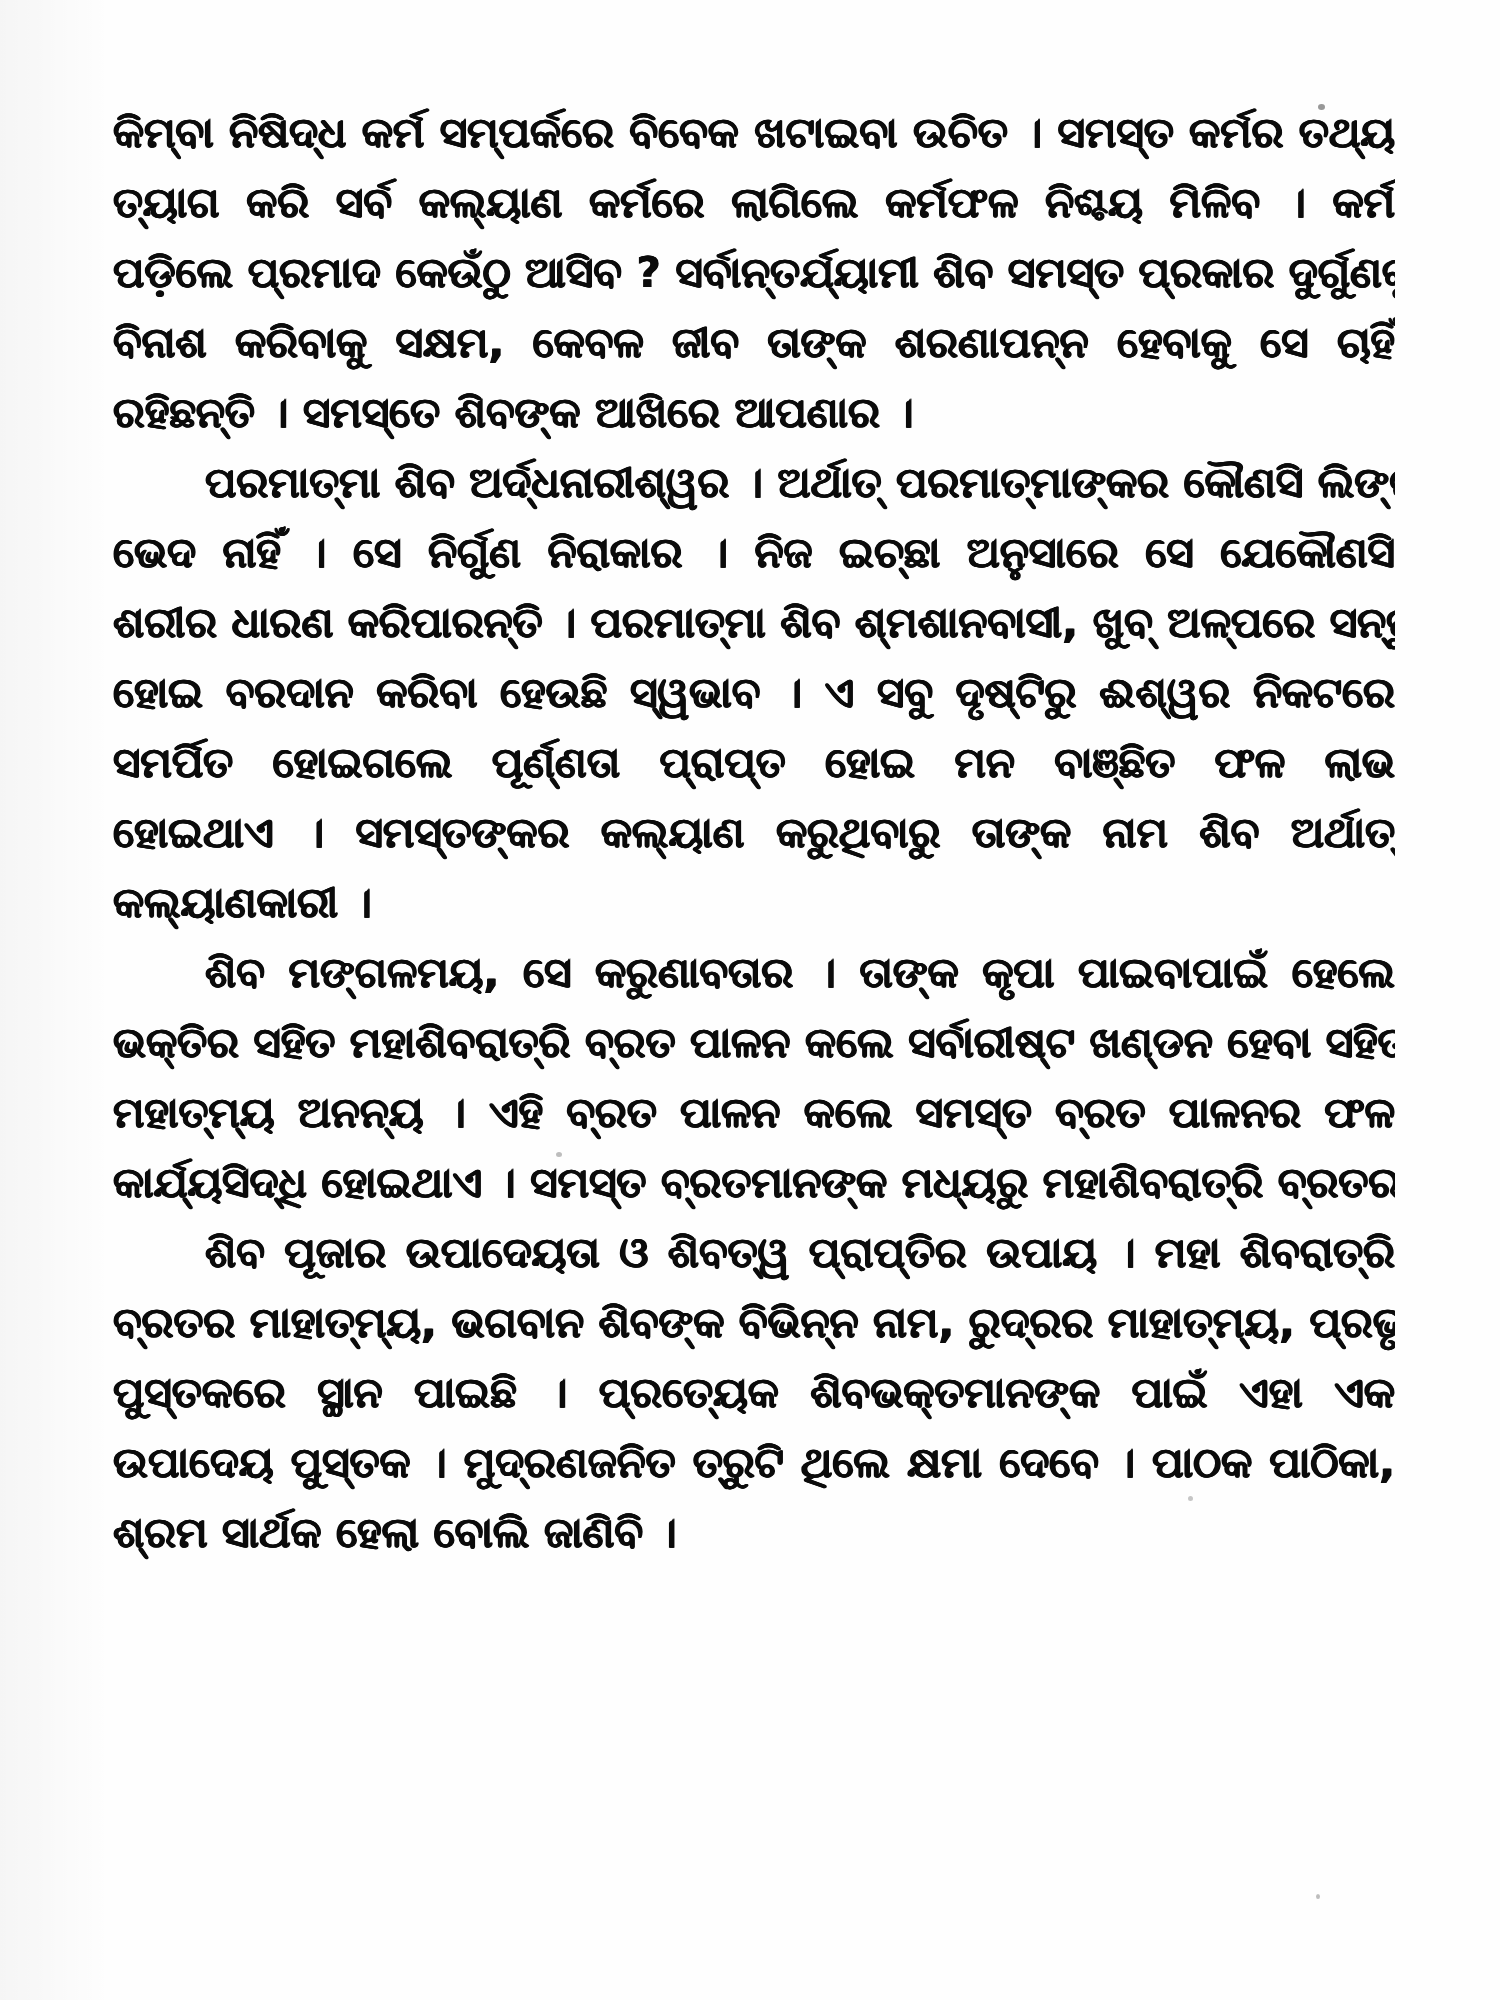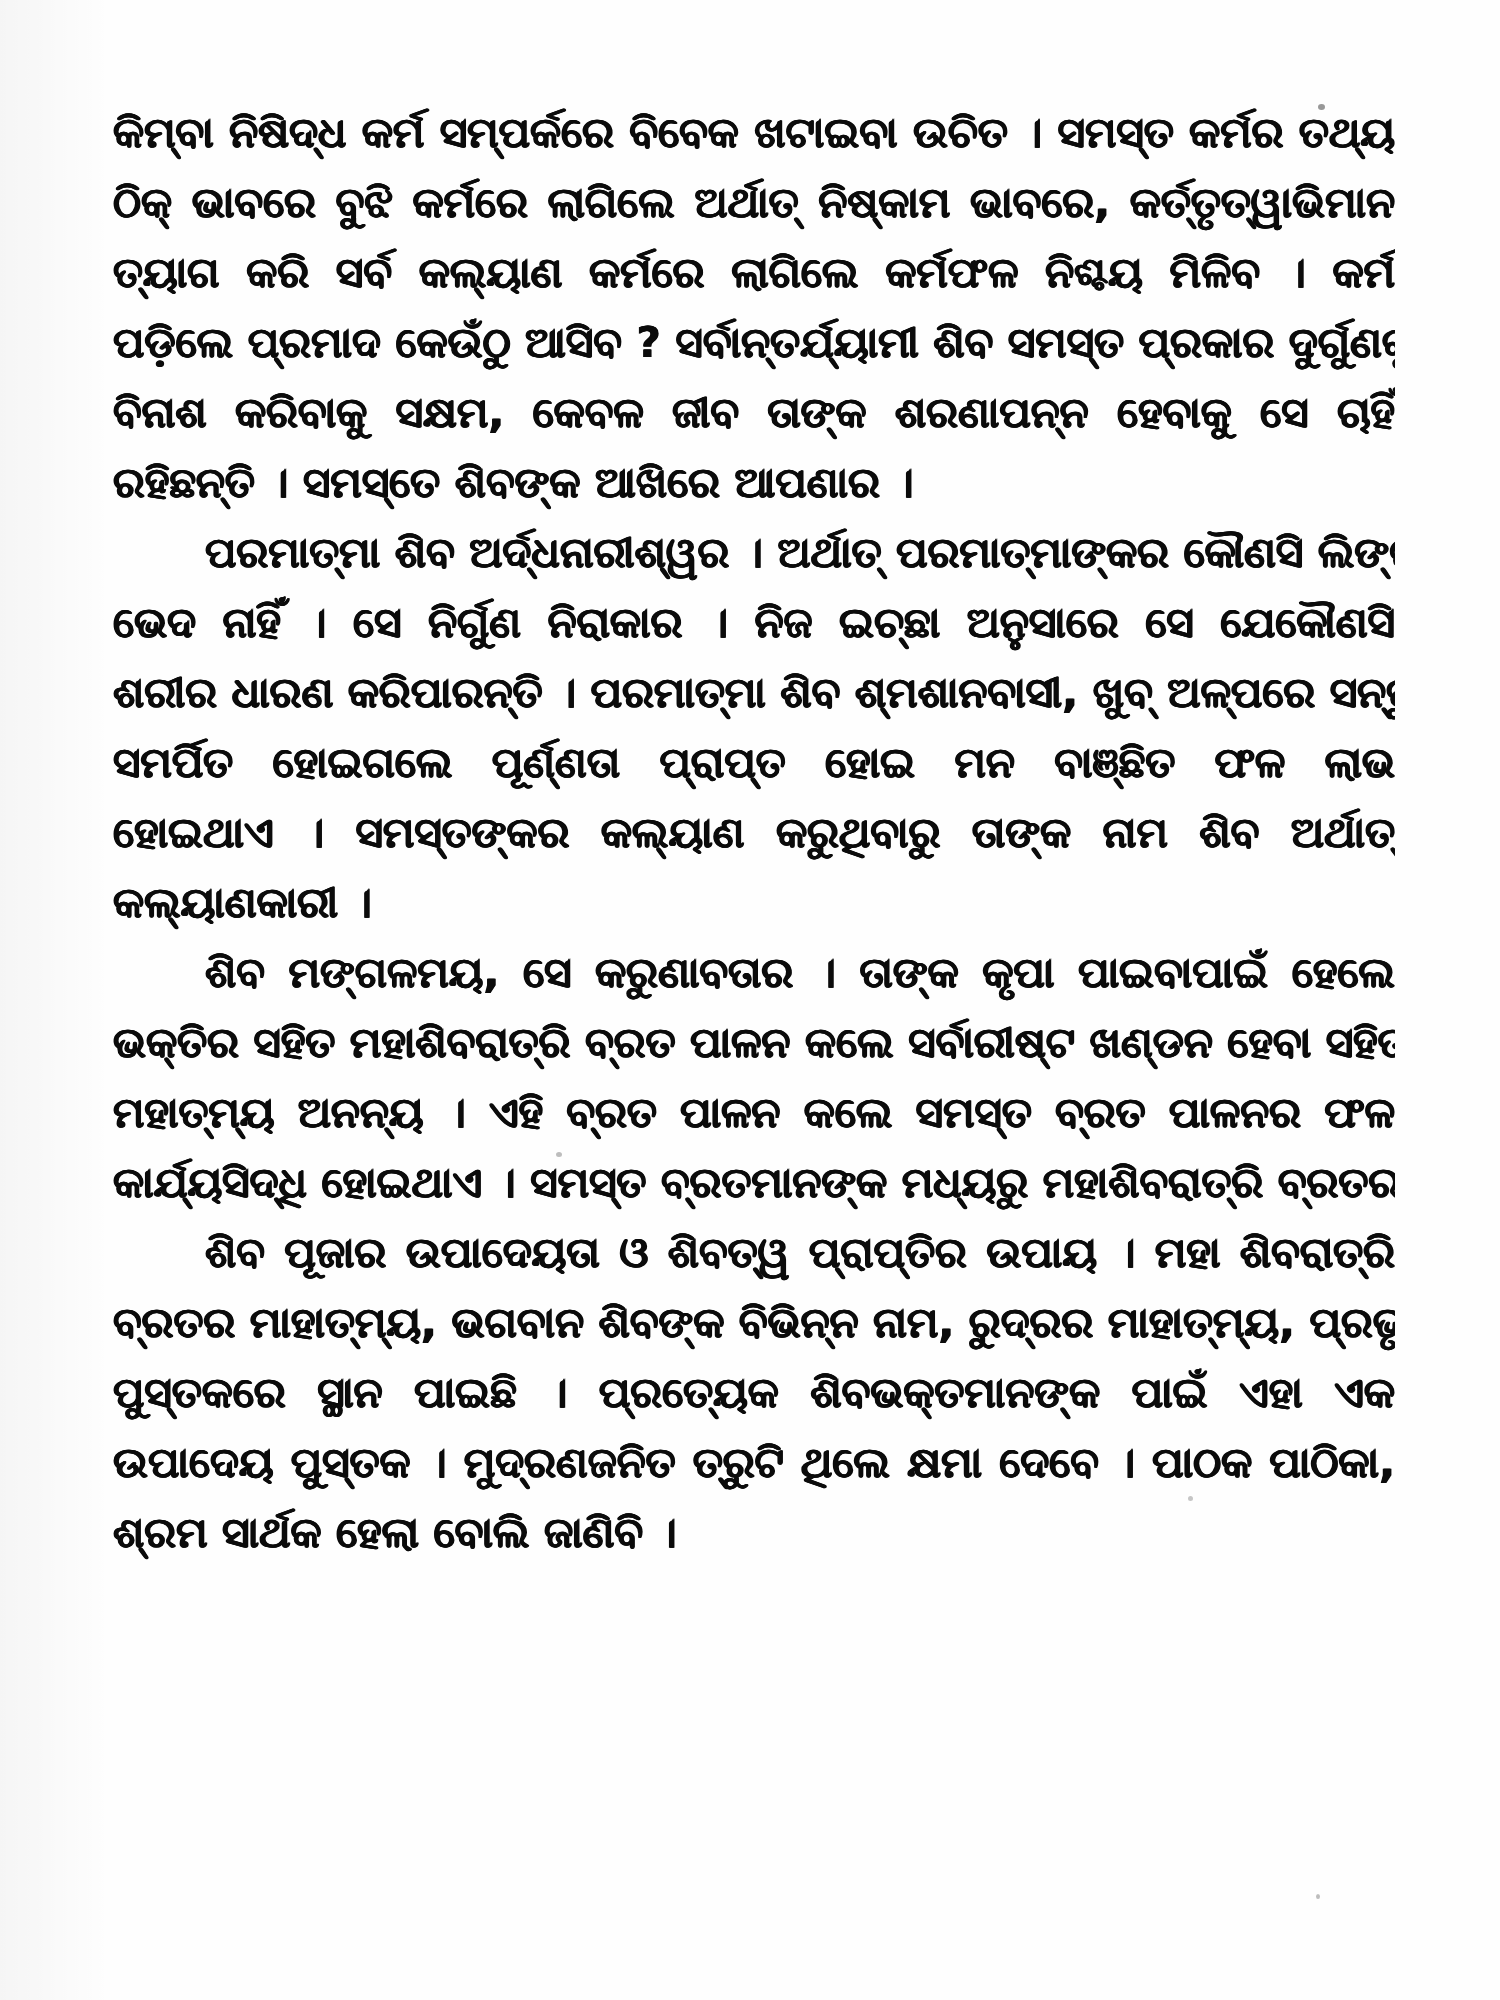--- a/index.html
+++ b/index.html
@@ -72,31 +72,31 @@
 
   <div class="speck speck-1"></div>
   <div class="speck speck-2"></div>
   <div class="speck speck-3"></div>
   <div class="speck speck-4"></div>
 
   <div class="text-block">
 
     <div class="paragraph">
       <div class="line">କିମ୍ବା ନିଷିଦ୍ଧ କର୍ମ ସମ୍ପର୍କରେ ବିବେକ ଖଟାଇବା ଉଚିତ । ସମସ୍ତ କର୍ମର ତଥ୍ୟ</div>
-      <div class="line">ଠିକ୍ ଭାବରେ ବୁଝି କର୍ମରେ ଲାଗିଲେ ଅର୍ଥାତ୍ ନିଷ୍କାମ ଭାବରେ, କର୍ତ୍ତୃତ୍ୱାଭିମାନ</div>
       <div class="line">ତ୍ୟାଗ କରି ସର୍ବ କଲ୍ୟାଣ କର୍ମରେ ଲାଗିଲେ କର୍ମଫଳ ନିଶ୍ଚୟ ମିଳିବ । କର୍ମ</div>
       <div class="line">ପଡ଼ିଲେ ପ୍ରମାଦ କେଉଁଠୁ ଆସିବ ? ସର୍ବାନ୍ତର୍ଯ୍ୟାମୀ ଶିବ ସମସ୍ତ ପ୍ରକାର ଦୁର୍ଗୁଣକୁ</div>
       <div class="line">ବିନାଶ କରିବାକୁ ସକ୍ଷମ, କେବଳ ଜୀବ ତାଙ୍କ ଶରଣାପନ୍ନ ହେବାକୁ ସେ ଚାହିଁ</div>
       <div class="line align-left">ରହିଛନ୍ତି । ସମସ୍ତେ ଶିବଙ୍କ ଆଖିରେ ଆପଣାର ।</div>
     </div>
 
     <div class="paragraph">
       <div class="line indent">ପରମାତ୍ମା ଶିବ ଅର୍ଦ୍ଧନାରୀଶ୍ୱର । ଅର୍ଥାତ୍ ପରମାତ୍ମାଙ୍କର କୌଣସି ଲିଙ୍ଗ</div>
       <div class="line">ଭେଦ ନାହିଁ । ସେ ନିର୍ଗୁଣ ନିରାକାର । ନିଜ ଇଚ୍ଛା ଅନୁସାରେ ସେ ଯେକୌଣସି</div>
       <div class="line">ଶରୀର ଧାରଣ କରିପାରନ୍ତି । ପରମାତ୍ମା ଶିବ ଶ୍ମଶାନବାସୀ, ଖୁବ୍ ଅଳ୍ପରେ ସନ୍ତୁଷ୍ଟ</div>
+      <div class="line">ହୋଇ ବରଦାନ କରିବା ହେଉଛି ସ୍ୱଭାବ । ଏ ସବୁ ଦୃଷ୍ଟିରୁ ଈଶ୍ୱର ନିକଟରେ</div>
       <div class="line">ସମର୍ପିତ ହୋଇଗଲେ ପୂର୍ଣ୍ଣତା ପ୍ରାପ୍ତ ହୋଇ ମନ ବାଞ୍ଛିତ ଫଳ ଲାଭ</div>
       <div class="line">ହୋଇଥାଏ । ସମସ୍ତଙ୍କର କଲ୍ୟାଣ କରୁଥିବାରୁ ତାଙ୍କ ନାମ ଶିବ ଅର୍ଥାତ୍</div>
       <div class="line align-left">କଲ୍ୟାଣକାରୀ ।</div>
     </div>
 
     <div class="paragraph">
       <div class="line indent">ଶିବ ମଙ୍ଗଳମୟ, ସେ କରୁଣାବତାର । ତାଙ୍କ କୃପା ପାଇବାପାଇଁ ହେଲେ</div>
       <div class="line">ଭକ୍ତିର ସହିତ ମହାଶିବରାତ୍ରି ବ୍ରତ ପାଳନ କଲେ ସର୍ବାରୀଷ୍ଟ ଖଣ୍ଡନ ହେବା ସହିତ</div>
       <div class="line">ମହାତ୍ମ୍ୟ ଅନନ୍ୟ । ଏହି ବ୍ରତ ପାଳନ କଲେ ସମସ୍ତ ବ୍ରତ ପାଳନର ଫଳ</div>
       <div class="line">କାର୍ଯ୍ୟସିଦ୍ଧି ହୋଇଥାଏ । ସମସ୍ତ ବ୍ରତମାନଙ୍କ ମଧ୍ୟରୁ ମହାଶିବରାତ୍ରି ବ୍ରତର</div>

